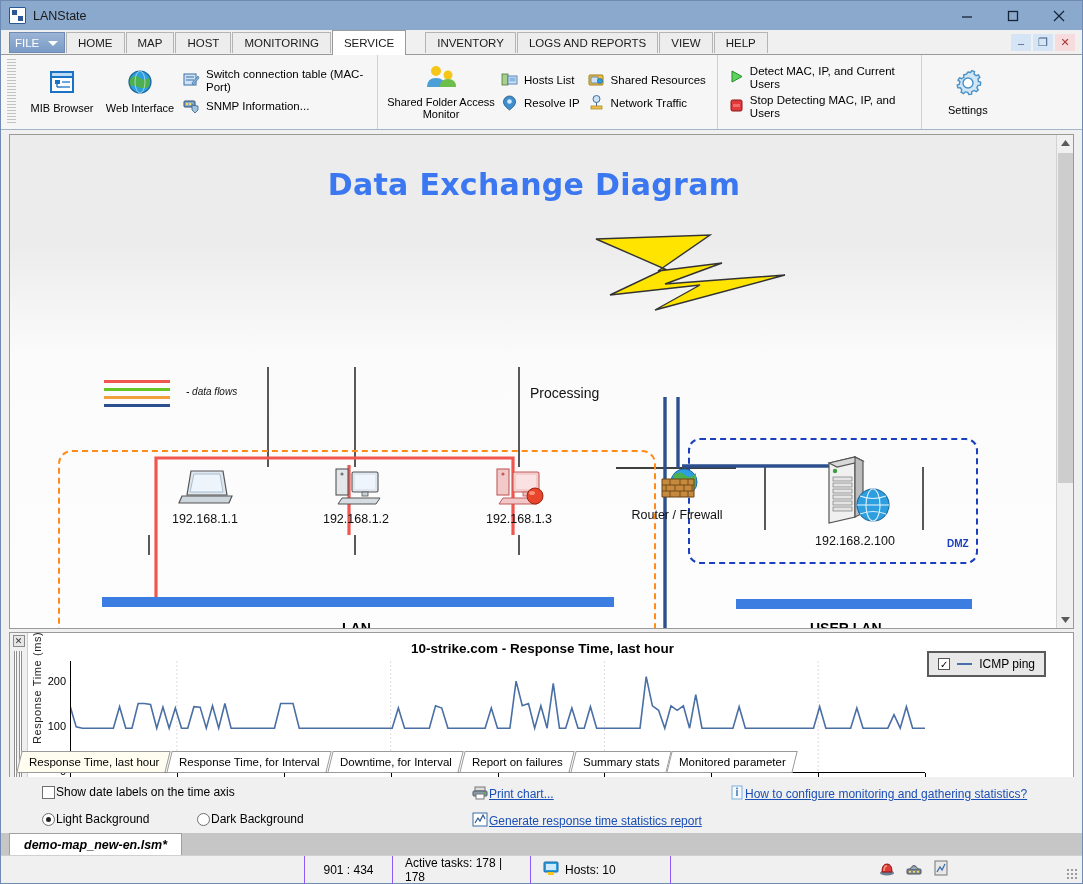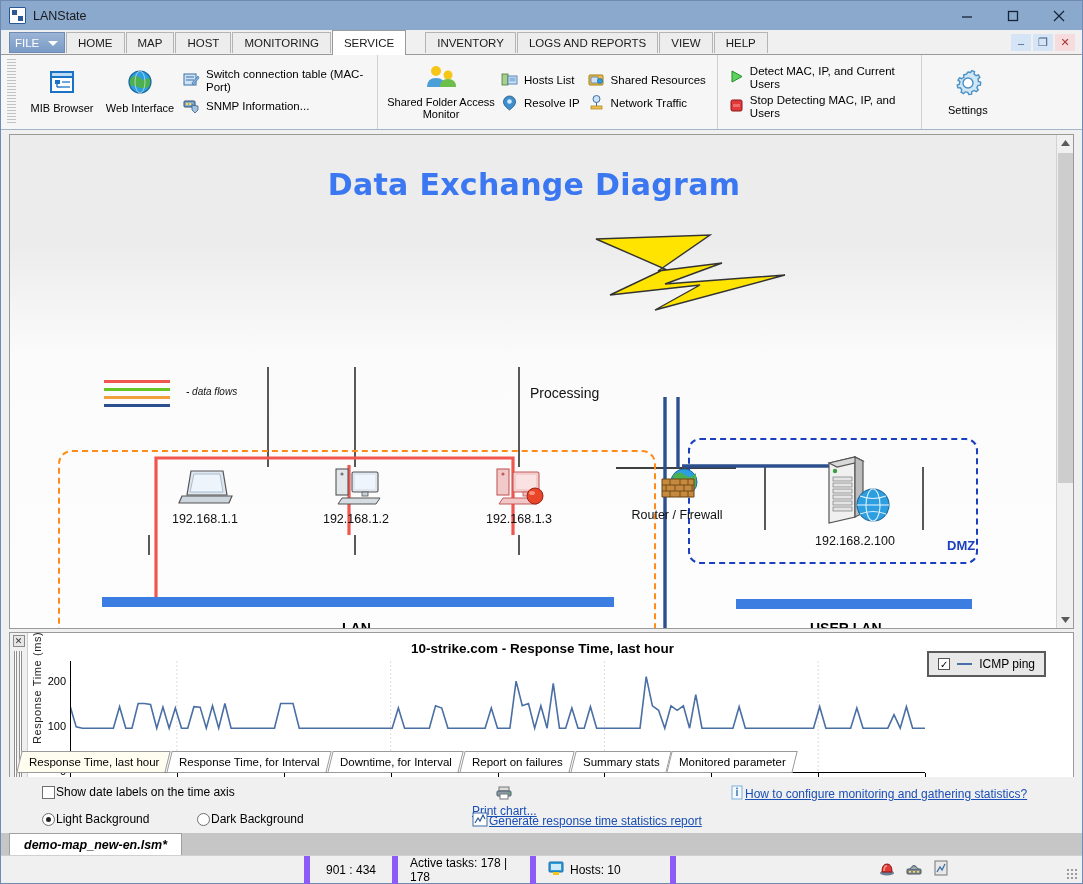--- a/index.html
+++ b/index.html
@@ -93,21 +93,21 @@
 
   .legend-lines{ position:absolute; left:94px; top:245px; width:66px; }
   .legend-lines i{ display:block; height:3px; margin-bottom:5px; }
   .legend-text{ position:absolute; left:176px; top:251px; font-style:italic; font-size:10px; color:#111;}
   .proc-label{ position:absolute; left:520px; top:250px; font-size:14px; color:#111; }
 
   .node{ position:absolute; text-align:center; }
   .node .ip{ font-size:12.5px; color:#111; white-space:nowrap; }
 
   .zone{ position:absolute; }
-  .zone-lbl{ position:absolute; font-weight:bold; font-size:13px;padding-left:12px;}
+  .zone-lbl{ position:absolute; font-weight:bold; font-size:10px;padding-left:12px;}
   .bus{ position:absolute; background:#3b7de0; height:10px; }
   .bus-lbl{ position:absolute; font-weight:bold; font-size:14px; color:#000;}
 
   
   .chartpanel{ position:absolute; left:8px; top:631px; width:1065px; height:200px; background:#fff;
      border:1px solid #9a9a9a; }
   .closestrip{ position:absolute; left:0; top:0; width:18px; height:199px; background:#f0f0f0; border-right:1px solid #cfcfcf;}
   .closebox{ width:12px;height:12px; margin:2px auto 0; border:1px solid #8a8a8a; background:#e6e6e6;
      font-size:9px; line-height:10px; text-align:center; color:#333;}
   .grip-v{ position:absolute; left:4px; top:18px; width:9px; height:175px;
@@ -138,21 +138,21 @@
   .radio.on:after{ content:""; position:absolute; left:3px; top:3px; width:5px;height:5px;border-radius:50%;background:#222;}
   .optrow{ position:absolute; display:flex; align-items:center; gap:1px; font-size:12px;}
   .link{ color:#1a4fb5; text-decoration:underline; font-size:12px; }
 
   
   .doctabbar{ position:absolute; left:0; top:832px; width:1081px; height:22px; background:#c6c6c6;font-style:italic;}
   .doctab{ position:absolute; left:8px; top:0px; height:22px; background:#fff; border:1px solid #a0a0a0;
      border-bottom:none; display:flex; align-items:center; padding:0 14px; font-weight:bold; font-size:12.5px;}
   .statusbar{ position:absolute; left:0; top:854px; width:1081px; height:28px; background:#f0f0f0;
      border-top:1px solid #d0d0d0; display:flex; align-items:center; font-size:12px;}
-  .sb-cell{ height:28px; display:flex; align-items:center; padding:0 12px; border-left:6px solid #8b5cf6; gap:6px;}
+  .sb-cell{ height:28px; display:flex; align-items:center; padding:0 12px; border-left:1px solid #8b5cf6; gap:6px;}
   .sb-cell.first{ border-left:none;}
   .resizer{ position:absolute; right:4px; bottom:3px; width:12px;height:12px;
      background-image:radial-gradient(#9a9a9a 35%, transparent 36%);
      background-size:4px 4px;}
 </style>
 </head>
 <body>
 
 <div id="app">
 
@@ -598,21 +598,21 @@
     </div>
     <div class="optrow" style="left:41px;top:35px;">
       <span class="radio on"></span>
       <span>Light Background</span>
     </div>
     <div class="optrow" style="left:196px;top:35px;">
       <span class="radio"></span>
       <span>Dark Background</span>
     </div>
 
-    <div class="optrow" style="left:471px;top:8px;flex-direction:column;">
+    <div class="optrow" style="left:471px;top:8px;">
       <span>
         <svg width="16" height="15">
             <rect x="3" y="2" width="10" height="4" fill="#dcdcdc" stroke="#777"></rect>
             <rect x="1" y="6" width="14" height="5" rx="1" fill="#8a9aa8" stroke="#4a5a68"></rect>
             <rect x="4" y="9" width="8" height="5" fill="#fff" stroke="#777"></rect>
             <circle cx="13" cy="8" r="1" fill="#4caf50"></circle>
           </svg>
       </span>
       <a class="link">Print chart...</a>
     </div>

